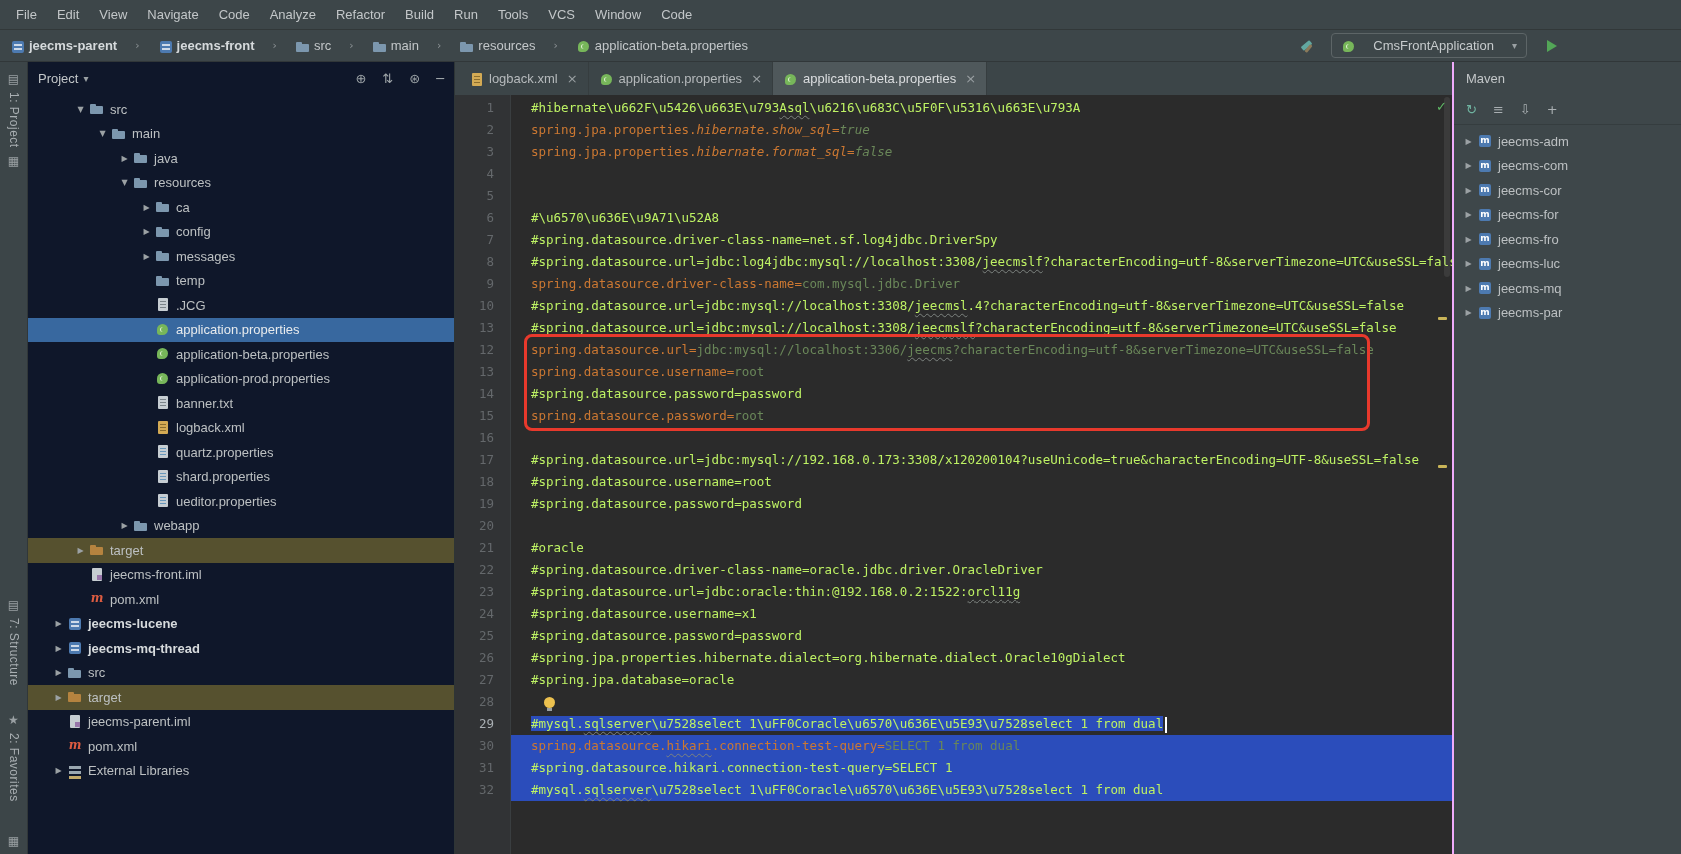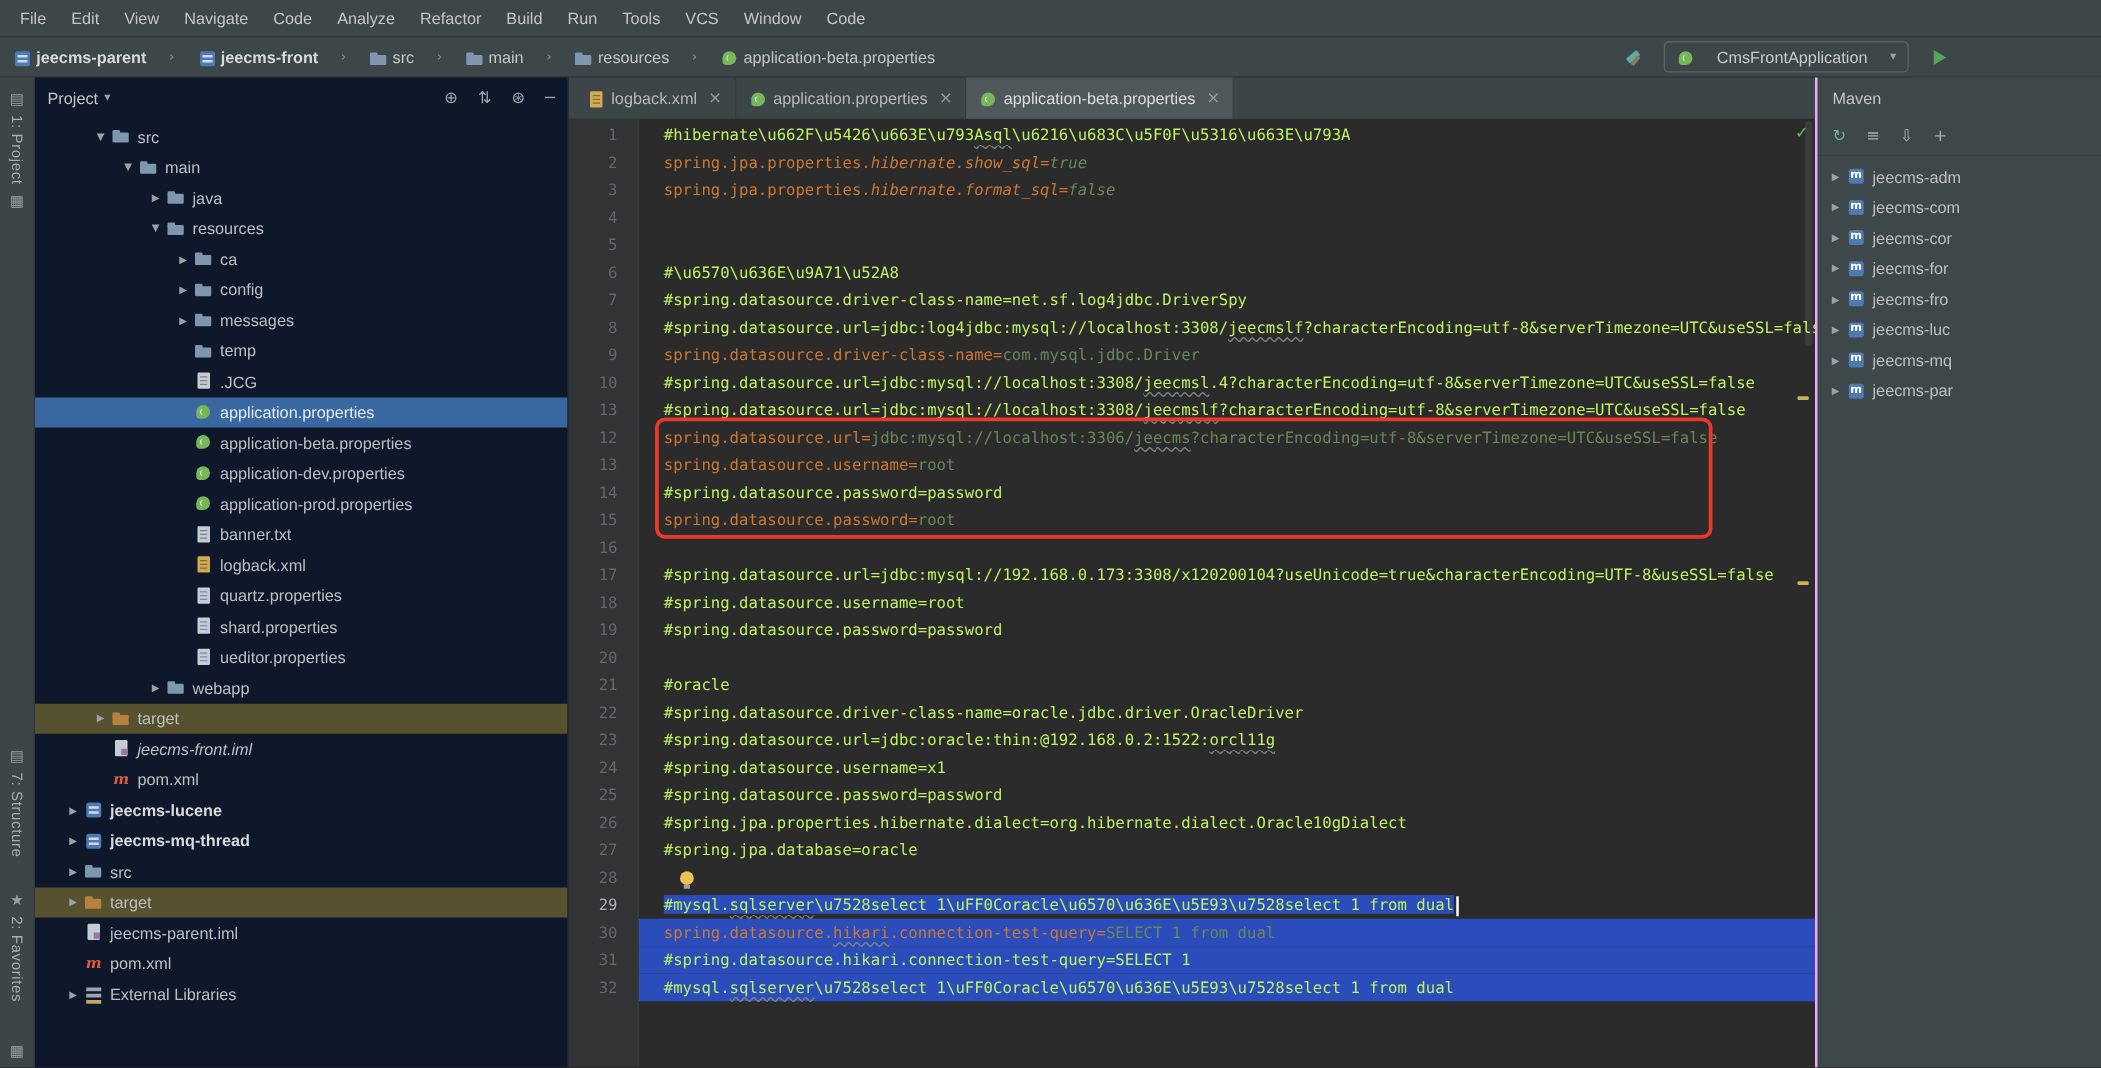--- a/index.html
+++ b/index.html
@@ -250,25 +250,20 @@
             <span class="lbl">application.properties</span>
           </div>
           <div class="row" style="padding-left: 110px;">
             <span class="slot arrow"></span>
             <span class="ic ic-spring"></span>
             <span class="lbl">application-beta.properties</span>
           </div>
           <div class="row" style="padding-left: 110px;">
             <span class="slot arrow"></span>
             <span class="ic ic-spring"></span>
-            <span class="lbl">application-dev.properties</span>
-          </div>
-          <div class="row" style="padding-left: 110px;">
-            <span class="slot arrow"></span>
-            <span class="ic ic-spring"></span>
             <span class="lbl">application-prod.properties</span>
           </div>
           <div class="row" style="padding-left: 110px;">
             <span class="slot arrow"></span>
             <span class="ic ic-text"></span>
             <span class="lbl">banner.txt</span>
           </div>
           <div class="row" style="padding-left: 110px;">
             <span class="slot arrow"></span>
             <span class="ic ic-xml"></span>
@@ -292,21 +287,21 @@
           <div class="row" style="padding-left: 88px;">
             <span class="slot arrow">▶</span>
             <span class="ic ic-folder"></span>
             <span class="lbl">webapp</span>
           </div>
           <div class="row excluded" style="padding-left: 44px;">
             <span class="slot arrow">▶</span>
             <span class="ic ic-folder-excl"></span>
             <span class="lbl">target</span>
           </div>
-          <div class="row" style="padding-left: 44px; font-style: italic;">
+          <div class="row" style="padding-left: 44px;">
             <span class="slot arrow"></span>
             <span class="ic ic-iml"></span>
             <span class="lbl">jeecms-front.iml</span>
           </div>
           <div class="row" style="padding-left: 44px;">
             <span class="slot arrow"></span>
             <span class="ic ic-m"></span>
             <span class="lbl">pom.xml</span>
           </div>
           <div class="row bold" style="padding-left: 22px;">

